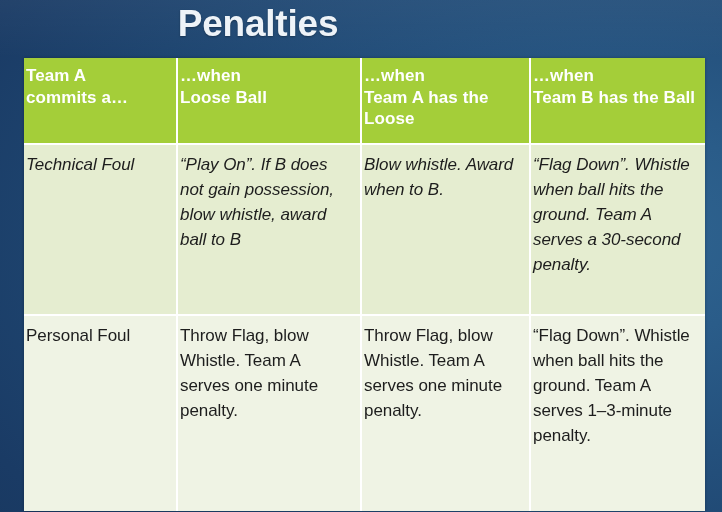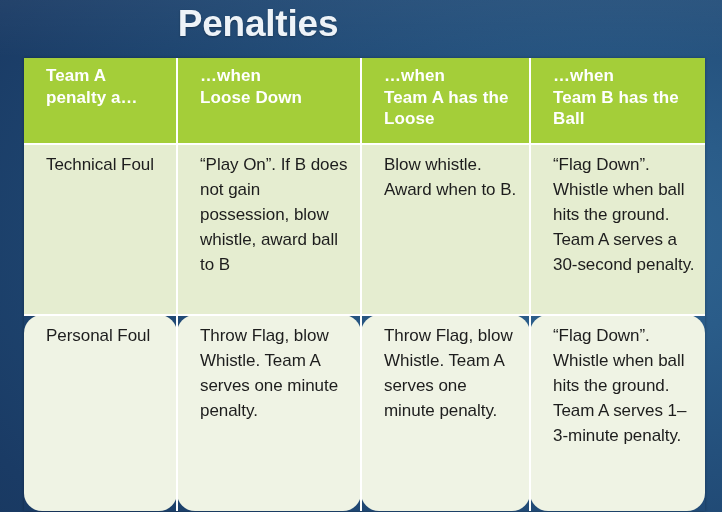--- a/index.html
+++ b/index.html
@@ -69,44 +69,44 @@
 
   #penalties-table col.c1 { width: 153px; }
   #penalties-table col.c2 { width: 184px; }
   #penalties-table col.c3 { width: 169px; }
   #penalties-table col.c4 { width: 175px; }
 
   #penalties-table th,
   #penalties-table td {
     vertical-align: top;
     text-align: left;
-    padding: 7px 9px 7px 22px;
+    padding: 7px 9px 7px 2px;
     border-right: 2px solid #ffffff;
   }
   #penalties-table th:last-child,
   #penalties-table td:last-child { border-right: none; }
 
   thead th {
     background: #a4ce39;
     color: #ffffff;
     font-size: 17px;
     font-weight: bold;
     line-height: 21.5px;
     height: 86px;
     letter-spacing: 0.1px;
   }
 
   tbody tr.row-1 td {
     background: #e5edd0;
     border-top: 2px solid #ffffff;
+    font-style: italic;
   }
   tbody tr.row-2 td {
     background: #eff3e4;
     border-top: 2px solid #ffffff;
-    border-radius: 18px;
   }
 
   tbody td {
     color: #1d1d1d;
     font-size: 17px;
     line-height: 25px;
     letter-spacing: -0.05px;
   }
 
   tbody tr.row-1 td { height: 171px; }
@@ -123,25 +123,25 @@
     <colgroup>
       <col class="c1">
         <col class="c2">
         <col class="c3">
         <col class="c4">
     </colgroup>
     <thead>
       <tr>
         <th>
           <span>Team A</span><br>
-          <span>penalty a…</span>
+          <span>commits a…</span>
         </th>
         <th>
           <span>…when</span><br>
-          <span>Loose Down</span>
+          <span>Loose Ball</span>
         </th>
         <th>
           <span>…when</span><br>
           <span>Team A has the Loose</span>
         </th>
         <th>
           <span>…when</span><br>
           <span>Team B has the Ball</span>
         </th>
       </tr>

